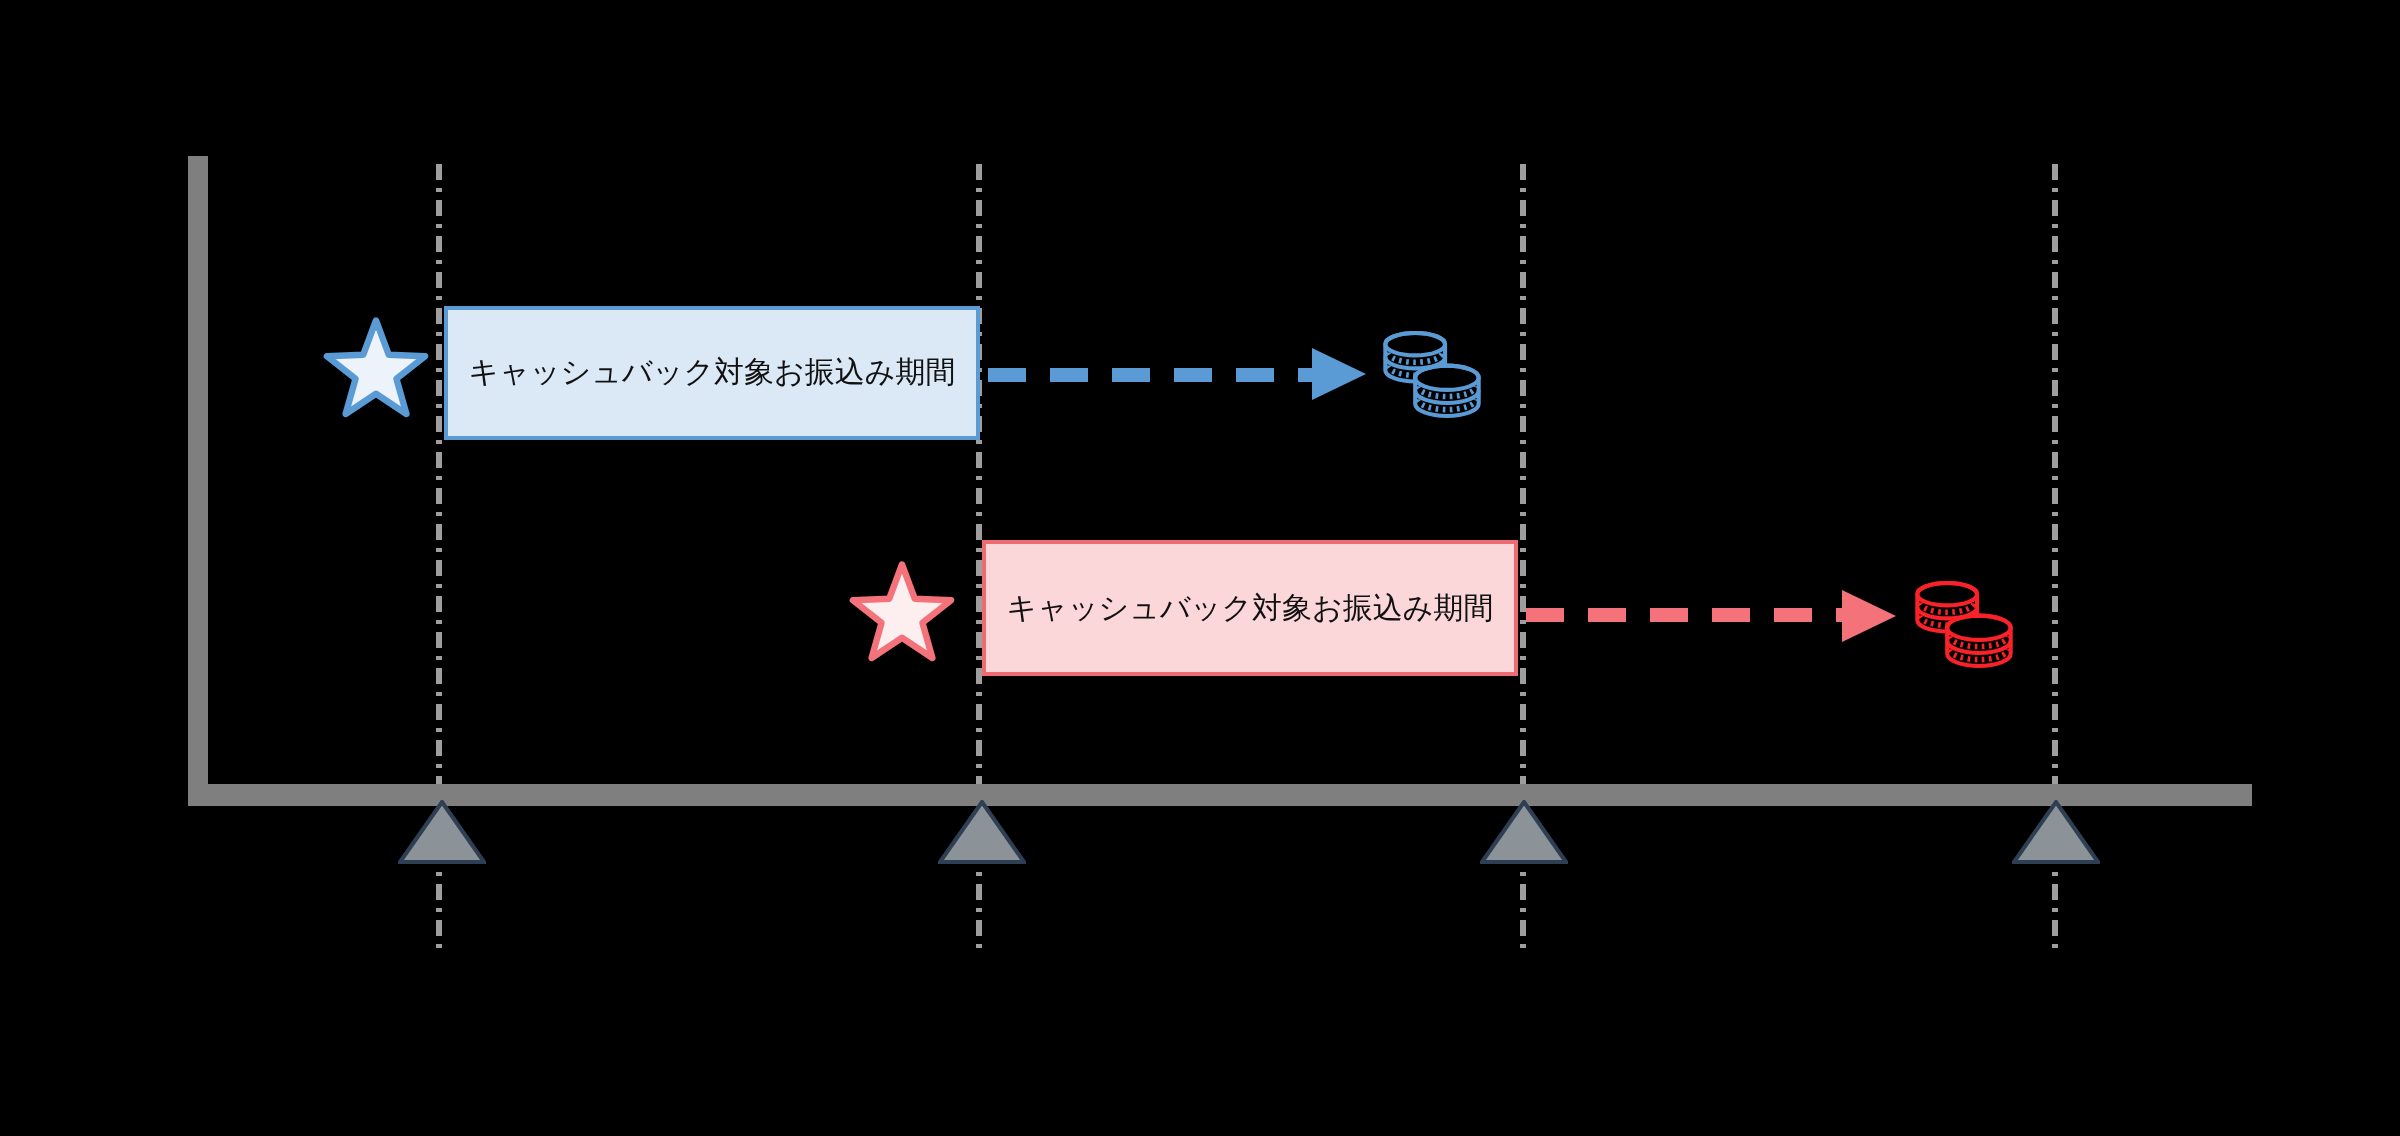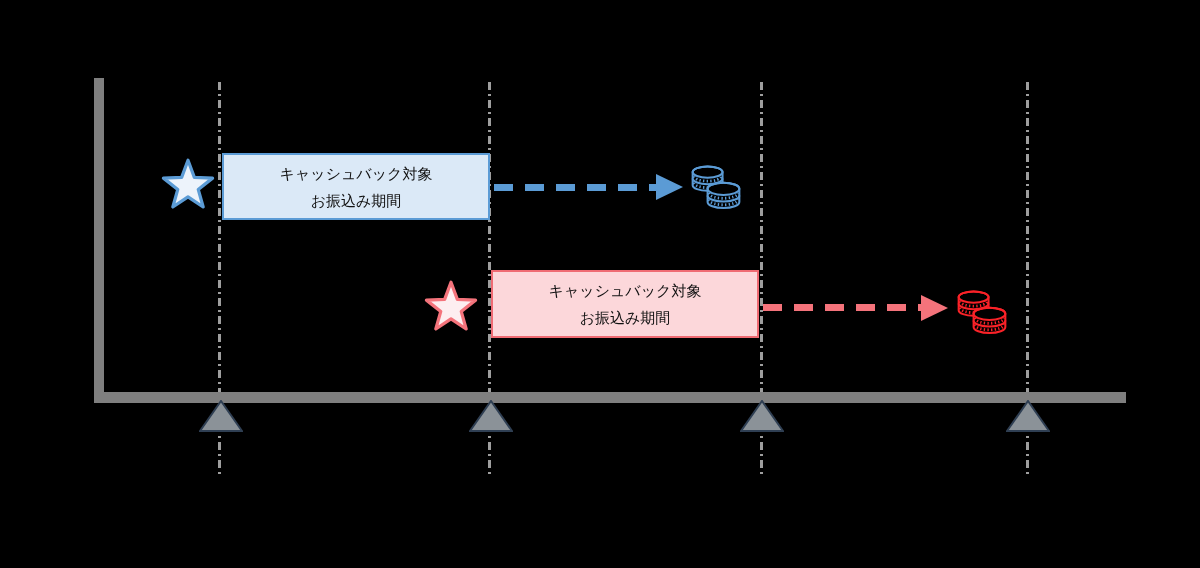--- a/index.html
+++ b/index.html
@@ -14,21 +14,21 @@
   
   .gridline{top:82px;width:3px;height:395px;z-index:1;
     background:repeating-linear-gradient(180deg,#9e9e9e 0 8px,transparent 8px 12px,#9e9e9e 12px 14px,transparent 14px 18px);}
   .gl-1{left:218px;} .gl-2{left:488px;} .gl-3{left:760px;} .gl-4{left:1026px;}
 
   
   .marker{top:400px;width:44px;height:32px;z-index:3;}
   .mk-1{left:199px;} .mk-2{left:469px;} .mk-3{left:740px;} .mk-4{left:1006px;}
 
   
-  .period-box{z-index:4;display:flex;flex-direction:column;align-items:center;justify-content:center;
+  .period-box{z-index:4;display:flex;flex-direction:row;align-items:center;justify-content:center;
     text-align:center;font-size:15px;line-height:1.8;font-weight:500;color:#111;}
   .box-blue{left:222px;top:153px;width:264px;height:63px;background:#dbe9f7;border:2px solid #5b9bd5;}
   .box-pink{left:491px;top:270px;width:264px;height:64px;background:#fcd7da;border:2px solid #ef6b73;}
 
   
   .star{z-index:4;} .star-blue{left:161px;top:157px;} .star-pink{left:424px;top:279px;}
 
   
   .arrow-dash{height:7px;z-index:4;}
   .arrow-dash.blue{left:494px;top:184px;width:162px;

